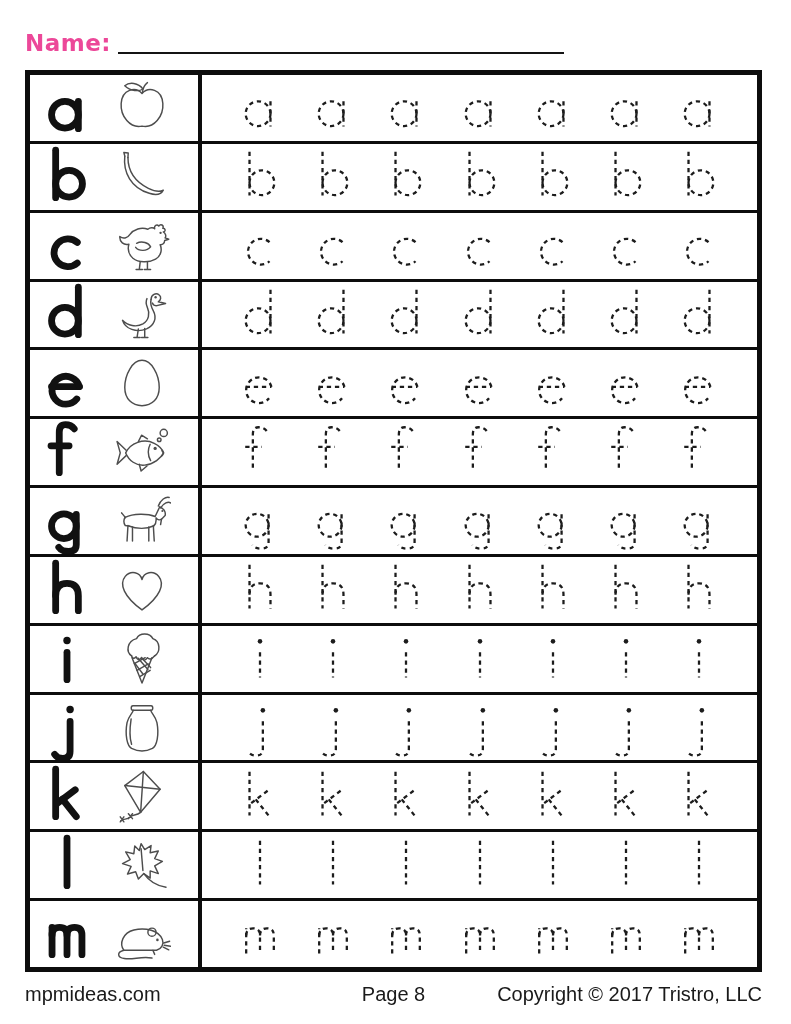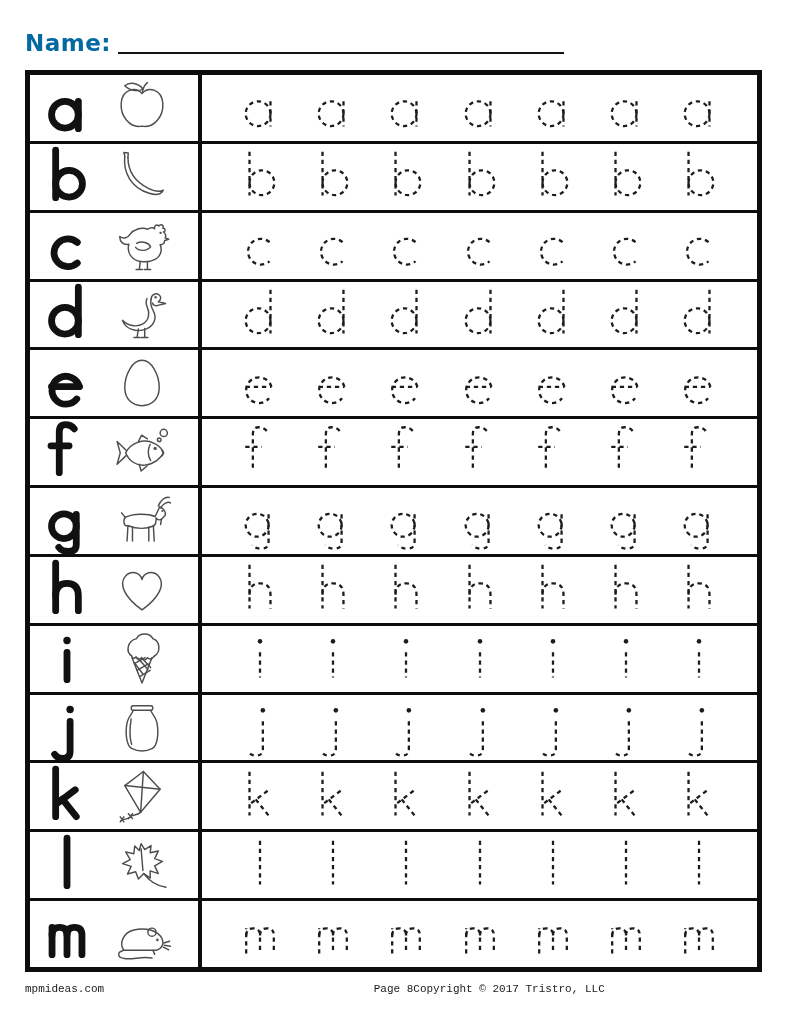--- a/index.html
+++ b/index.html
@@ -1,42 +1,42 @@
 <!DOCTYPE html>
 <html><head>
 <meta charset="utf-8">
 <style>
   html,body{margin:0;padding:0;background:#ffffff;}
   .page{
     position:relative;width:791px;height:1024px;background:#fff;
     font-family:"DejaVu Sans",sans-serif;overflow:hidden;
   }
   .name-row{position:absolute;left:25px;top:32px;display:flex;align-items:flex-end;}
-  .name-label{font-size:23px;font-weight:bold;color:#0369a1;letter-spacing:0.5px;line-height:1;}
+  .name-label{font-size:23px;font-weight:bold;color:#ec4899;letter-spacing:0.5px;line-height:1;}
   .name-line{display:inline-block;width:446px;border-bottom:2.5px solid #141414;margin-left:7px;margin-bottom:1px;height:18px;}
   .sheet{
     position:absolute;left:25px;top:70px;width:737px;height:902px;
     border:5px solid #0d0d0d;box-sizing:border-box;
     display:flex;flex-direction:column;background:#fff;
   }
   .row{flex:1;display:flex;border-bottom:3px solid #0d0d0d;box-sizing:border-box;min-height:0;overflow:hidden;}
   .row:last-child{border-bottom:none;}
   .cell-left{
     flex:0 0 172px;width:172px;border-right:4px solid #0d0d0d;box-sizing:border-box;
     display:flex;align-items:center;padding:0 6px 0 12px;
   }
   .pic{flex:1;display:flex;justify-content:center;align-items:center;}
   .cell-right{flex:1;display:flex;align-items:center;justify-content:space-evenly;padding:0 6px;min-width:0;}
   .footer{
     position:absolute;left:25px;top:983px;width:737px;
     display:grid;grid-template-columns:1fr auto 1fr;
-    font-family:Liberation Mono, monospace;font-size:11px;color:#1a1a1a;
+    font-family:Liberation Sans, sans-serif;font-size:20px;color:#1a1a1a;
   }
   .fc{text-align:center;}
-  .fr{}
+  .fr{text-align:right;}
 </style>
 </head>
 <body>
 
 <div class="page">
   <div class="name-row">
     <span class="name-label">Name:</span>
     <span class="name-line"></span>
   </div>
 

